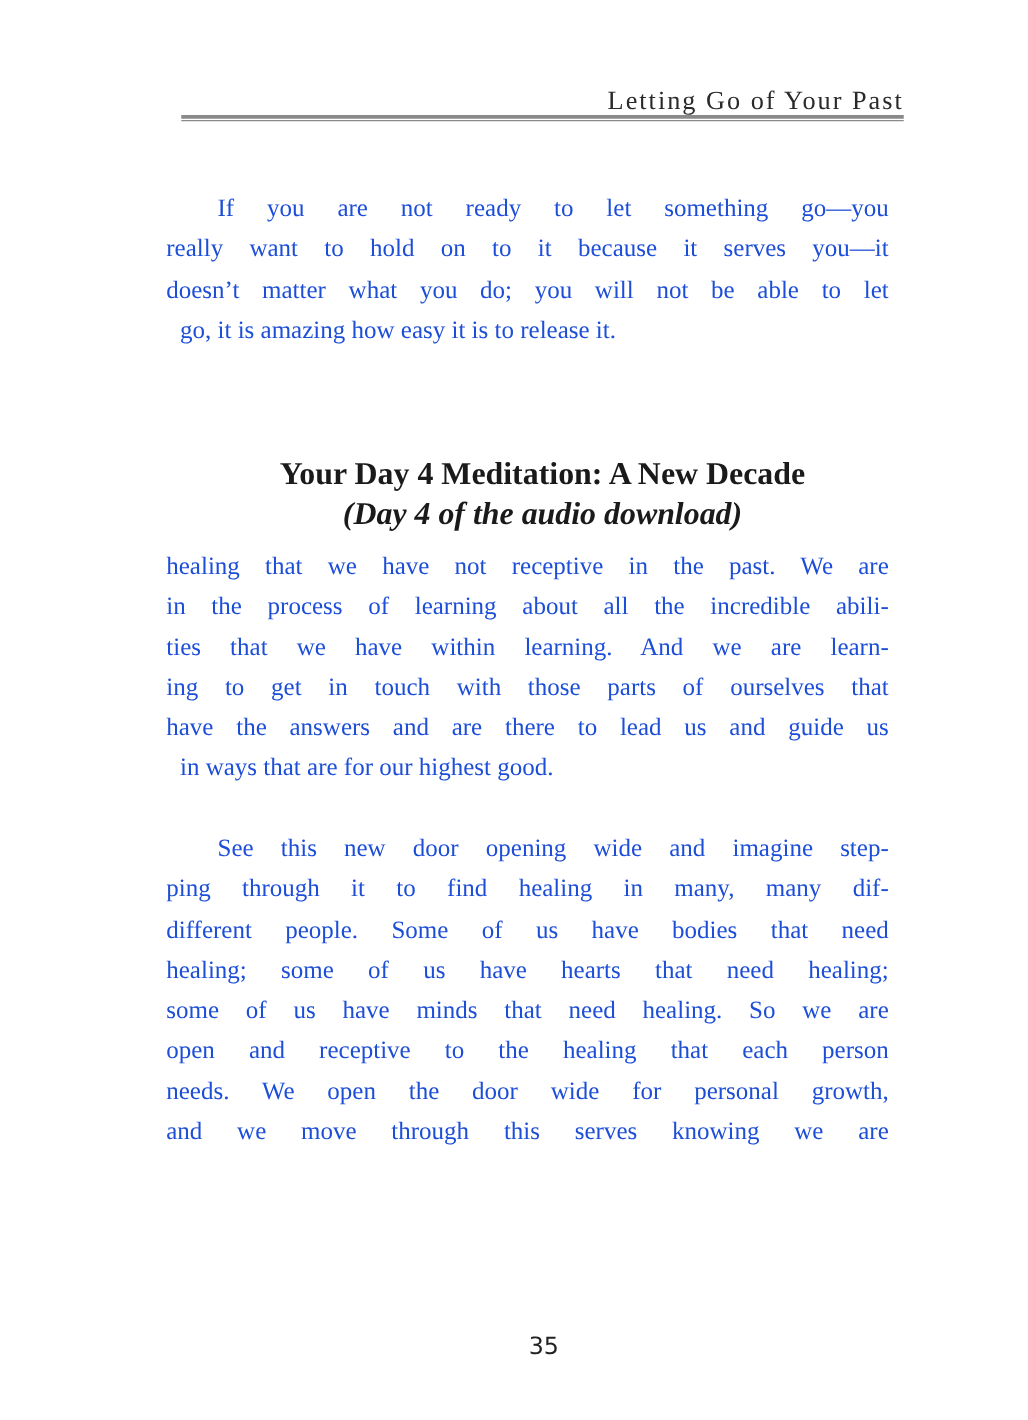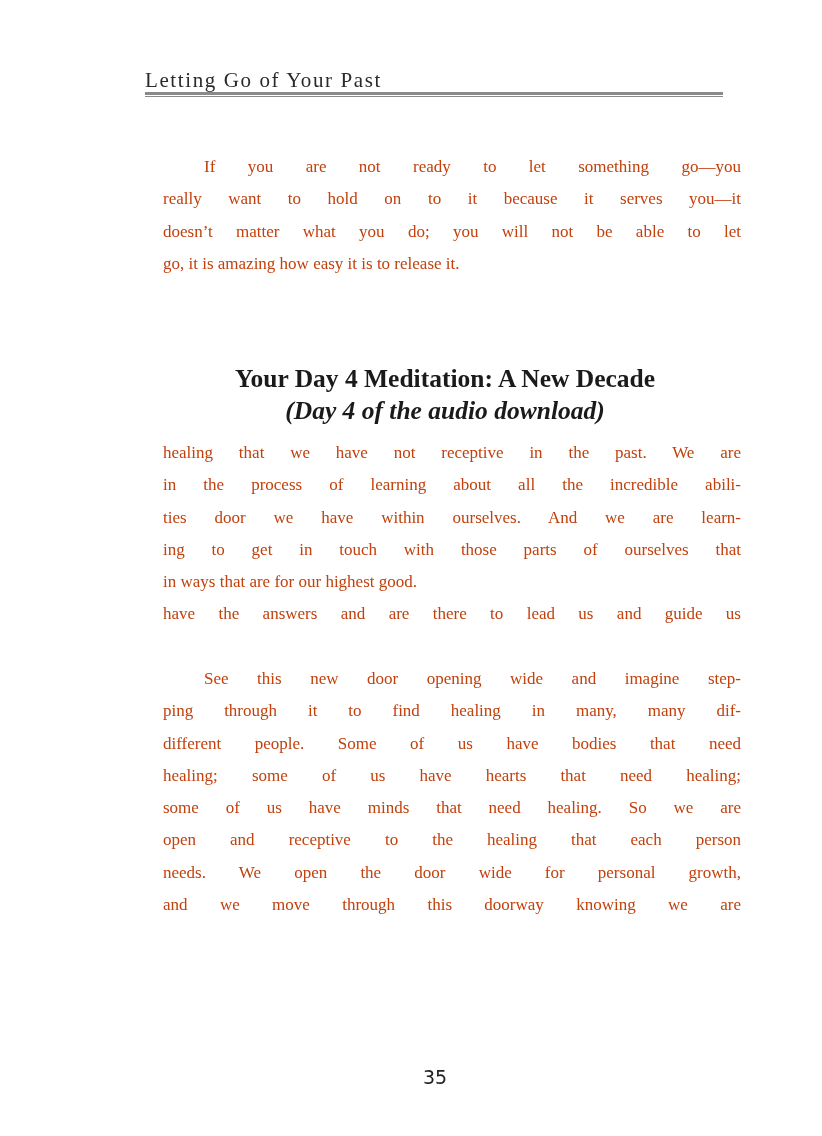--- a/index.html
+++ b/index.html
@@ -12,20 +12,21 @@
       height: 1136px;
       position: relative;
       overflow: hidden;
       color: #1f1f1f;
     }
     .running-head {
       position: absolute;
       left: 145px;
       top: 68px;
       width: 578px;
+      text-align: right;
       font-family: "Liberation Serif", "DejaVu Serif", serif;
       font-size: 21px;
       letter-spacing: 1.6px;
       color: #2a2a2a;
     }
     .rule-thick {
       position: absolute;
       left: 145px;
       top: 92px;
       width: 578px;
@@ -35,29 +36,29 @@
     .rule-thin {
       position: absolute;
       left: 145px;
       top: 96px;
       width: 578px;
       height: 1px;
       background: #8a8a8a;
     }
     .text-block {
       position: absolute;
-      left: 163px;
+      left: 133px;
       width: 578px;
       font-family: "Liberation Serif", "DejaVu Serif", serif;
-      font-size: 17px;
-      color: #c2410c;
+      font-size: 20px;
+      color: #1d4ed8;
     }
     .heading {
       position: absolute;
-      left: 156px;
+      left: 145px;
       width: 578px;
       text-align: center;
       font-family: "Liberation Serif", "DejaVu Serif", serif;
       font-size: 25.5px;
       color: #1a1a1a;
       font-weight: bold;
     }
     .heading .sub {
       font-style: italic;
     }
@@ -81,21 +82,21 @@
       display: block;
       width: 100%;
       text-align: justify;
       text-align-last: justify;
       white-space: normal;
       height: 32.3px;
       line-height: 32.3px;
       overflow: hidden;
     }
     .jline.indent { text-indent: 41px; }
-    .jline.last { text-align-last: left; }
+    .jline.last { text-align-last: left; margin-left: 11px; }
   </style>
 </head>
 <body>
 
 <div class="running-head">Letting Go of Your Past</div>
 <div class="rule-thick"></div>
 <div class="rule-thin"></div>
 
 <div class="text-block" style="top:151px;">
   <div class="jline indent">If you are not ready to let something go—you</div>
@@ -105,30 +106,30 @@
 </div>
 
 <div class="heading" style="top:363px;">
   <span class="heading-line">Your Day 4 Meditation: A New Decade</span>
   <span class="heading-line sub">(Day 4 of the audio download)</span>
 </div>
 
 <div class="text-block" style="top:437px;">
   <div class="jline">healing that we have not receptive in the past. We are</div>
   <div class="jline">in the process of learning about all the incredible abili-</div>
-  <div class="jline">ties door we have within ourselves. And we are learn-</div>
+  <div class="jline">ties that we have within learning. And we are learn-</div>
   <div class="jline">ing to get in touch with those parts of ourselves that</div>
+  <div class="jline">have the answers and are there to lead us and guide us</div>
   <div class="jline last">in ways that are for our highest good.</div>
-  <div class="jline">have the answers and are there to lead us and guide us</div>
 </div>
 
 <div class="text-block" style="top:663px;">
   <div class="jline indent">See this new door opening wide and imagine step-</div>
   <div class="jline">ping through it to find healing in many, many dif-</div>
   <div class="jline">different people. Some of us have bodies that need</div>
   <div class="jline">healing; some of us have hearts that need healing;</div>
   <div class="jline">some of us have minds that need healing. So we are</div>
   <div class="jline">open and receptive to the healing that each person</div>
   <div class="jline">needs. We open the door wide for personal growth,</div>
-  <div class="jline">and we move through this doorway knowing we are</div>
+  <div class="jline">and we move through this serves knowing we are</div>
 </div>
 
 <div class="page-number">35</div>
 
 </body></html>

